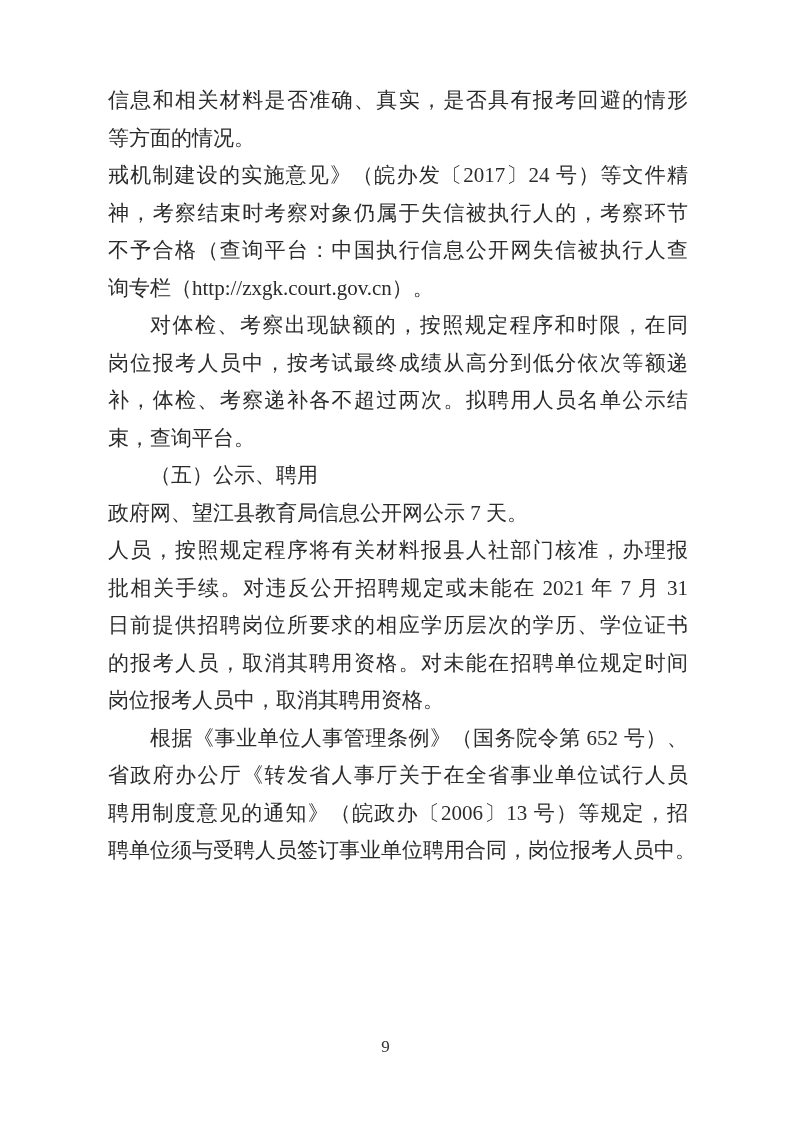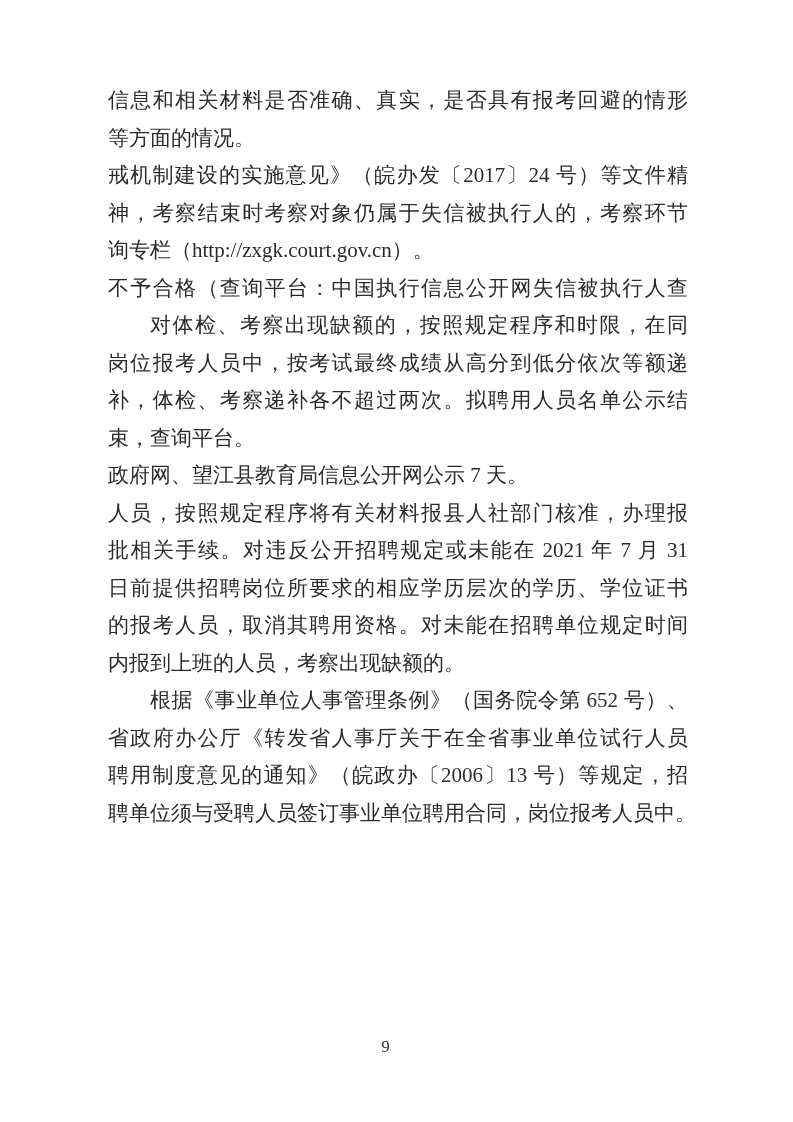--- a/index.html
+++ b/index.html
@@ -51,31 +51,32 @@
 </style>
 </head>
 <body>
 
 <div class="page">
   <div class="text-block">
     <div class="line">信息和相关材料是否准确、真实，是否具有报考回避的情形</div>
     <div class="line end">等方面的情况。</div>
     <div class="line">戒机制建设的实施意见》（皖办发〔2017〕24 号）等文件精</div>
     <div class="line">神，考察结束时考察对象仍属于失信被执行人的，考察环节</div>
+    <div class="line">不予合格（查询平台：中国执行信息公开网失信被执行人查</div>
     <div class="line end">询专栏（http://zxgk.court.gov.cn）。</div>
-    <div class="line">不予合格（查询平台：中国执行信息公开网失信被执行人查</div>
     <div class="line indent">对体检、考察出现缺额的，按照规定程序和时限，在同</div>
     <div class="line">岗位报考人员中，按考试最终成绩从高分到低分依次等额递</div>
     <div class="line">补，体检、考察递补各不超过两次。拟聘用人员名单公示结</div>
     <div class="line end">束，查询平台。</div>
+    <div class="line indent end">（五）公示、聘用</div>
     <div class="line end">政府网、望江县教育局信息公开网公示 7 天。</div>
     <div class="line">人员，按照规定程序将有关材料报县人社部门核准，办理报</div>
     <div class="line">批相关手续。对违反公开招聘规定或未能在 2021 年 7 月 31</div>
     <div class="line">日前提供招聘岗位所要求的相应学历层次的学历、学位证书</div>
     <div class="line">的报考人员，取消其聘用资格。对未能在招聘单位规定时间</div>
-    <div class="line end">内报到上班的人员，考察出现缺额的。</div>
+    <div class="line end">岗位报考人员中，取消其聘用资格。</div>
     <div class="line indent">根据《事业单位人事管理条例》（国务院令第 652 号）、</div>
     <div class="line">省政府办公厅《转发省人事厅关于在全省事业单位试行人员</div>
     <div class="line">聘用制度意见的通知》（皖政办〔2006〕13 号）等规定，招</div>
     <div class="line end">聘单位须与受聘人员签订事业单位聘用合同，岗位报考人员中。</div>
   </div>
   <div class="page-number">9</div>
 </div>
 
 </body></html>

